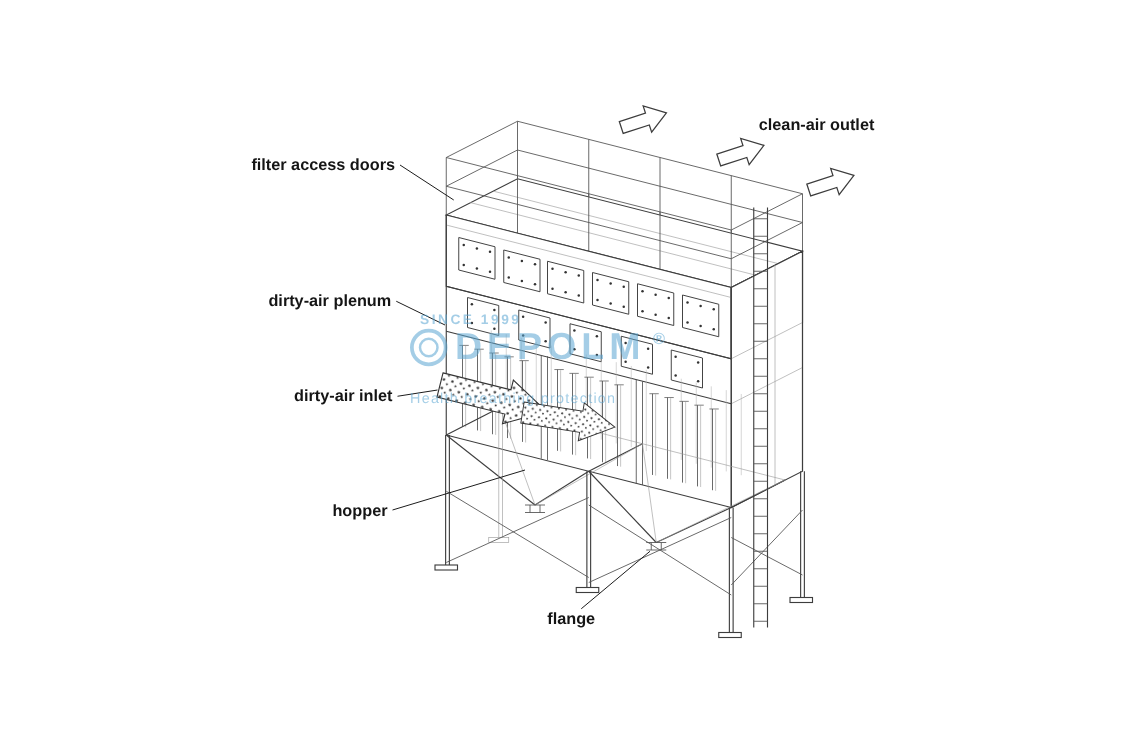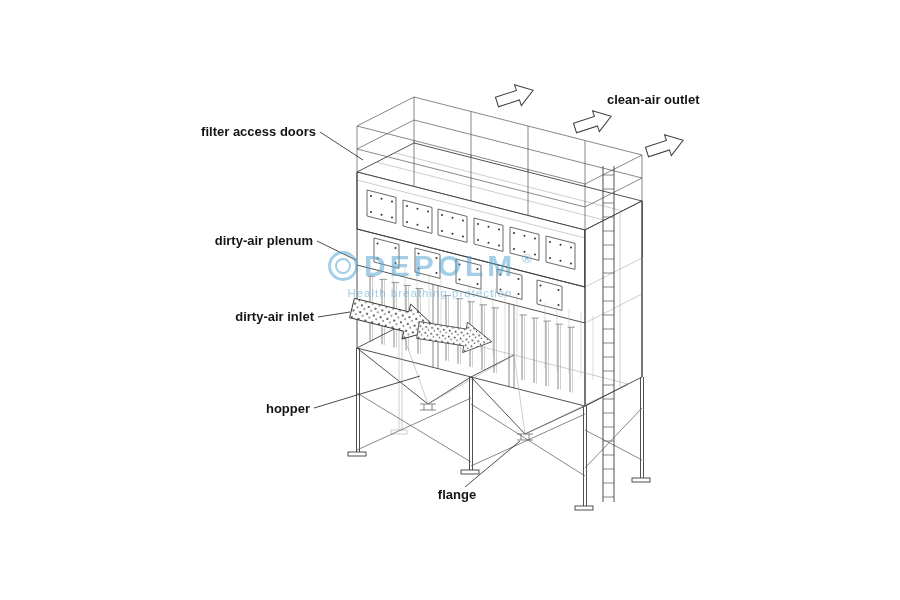--- a/index.html
+++ b/index.html
@@ -16,21 +16,21 @@
   .lbl{font:600 13px "Liberation Sans",sans-serif;fill:#151515;}
   .outarrow{fill:#fff;stroke:#3d3d3d;stroke-width:1;}
   .inarrow{fill:url(#speck);stroke:#333;stroke-width:.9;}
   .watermark{position:absolute;left:328px;top:250px;color:#5aa6d2;opacity:.55;pointer-events:none;}
   .wm-since{font-size:11px;letter-spacing:2px;margin-left:8px;font-weight:bold;}
   .wm-brandrow{display:flex;align-items:center;gap:6px;margin-top:1px;}
   .wm-logo{width:24px;height:24px;border:3px solid currentColor;border-radius:50%;position:relative;flex:0 0 auto;}
   .wm-logo-core{position:absolute;inset:4px;border:2px solid currentColor;border-radius:50%;}
   .wm-brand{font-size:30px;font-weight:bold;letter-spacing:4px;line-height:1;}
   .wm-reg{font-size:13px;font-weight:bold;align-self:flex-start;}
-  .wm-slogan{font-size:11.5px;letter-spacing:1px;margin-top:6px;text-align:center;}
+  .wm-slogan{font-size:11.5px;letter-spacing:1px;margin-top:20px;}
 </style>
 </head>
 <body>
 
 <div class="canvas">
   <svg width="900" height="600" viewBox="0 0 900 600">
     <defs>
       <pattern id="speck" width="7" height="7" patternUnits="userSpaceOnUse">
         <rect width="7" height="7" fill="#fff"></rect>
         <circle cx="2" cy="2" r="1" fill="#333"></circle>
@@ -348,20 +348,21 @@
       <text class="lbl" x="316" y="136" text-anchor="end">filter access doors</text>
       <text class="lbl" x="313" y="245" text-anchor="end">dirty-air plenum</text>
       <text class="lbl" x="314" y="321" text-anchor="end">dirty-air inlet</text>
       <text class="lbl" x="310" y="413" text-anchor="end">hopper</text>
       <text class="lbl" x="457" y="499" text-anchor="middle">flange</text>
       <text class="lbl" x="607" y="104" text-anchor="start">clean-air outlet</text>
     </g>
   </svg>
 
   <div class="watermark">
+    <div class="wm-since">SINCE 1999</div>
     <div class="wm-brandrow">
       <span class="wm-logo">
           <span class="wm-logo-core"></span>
         </span>
       <span class="wm-brand">DEPOLM</span>
       <span class="wm-reg">®</span>
     </div>
     <div class="wm-slogan">Health breathing protection</div>
   </div>
 </div>

